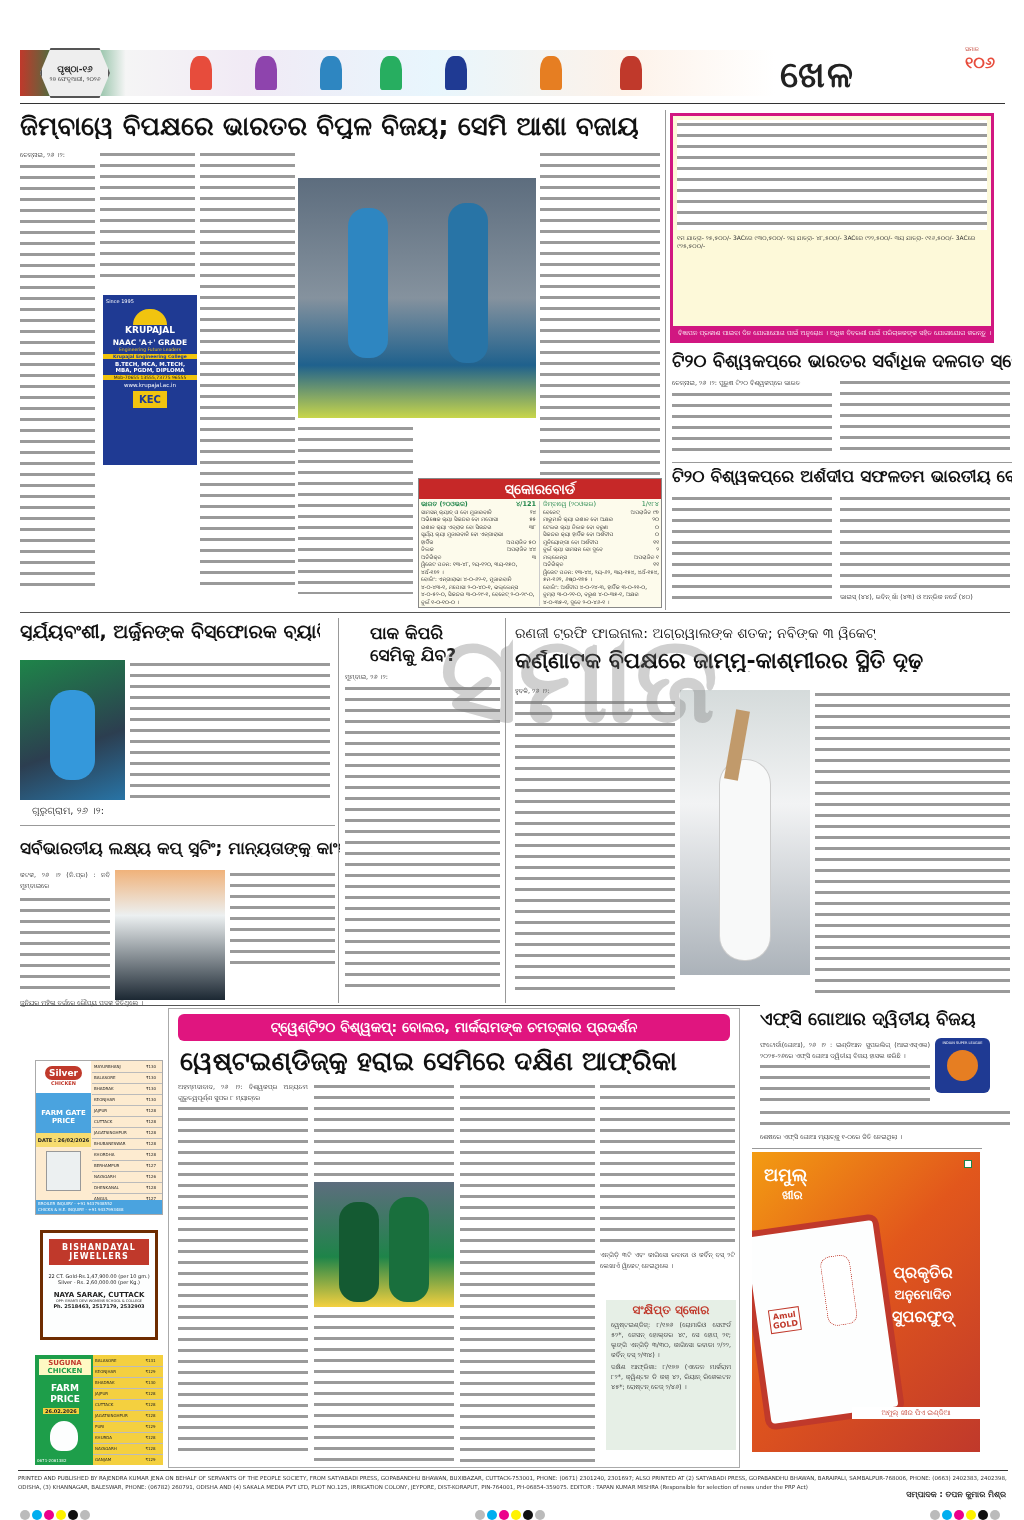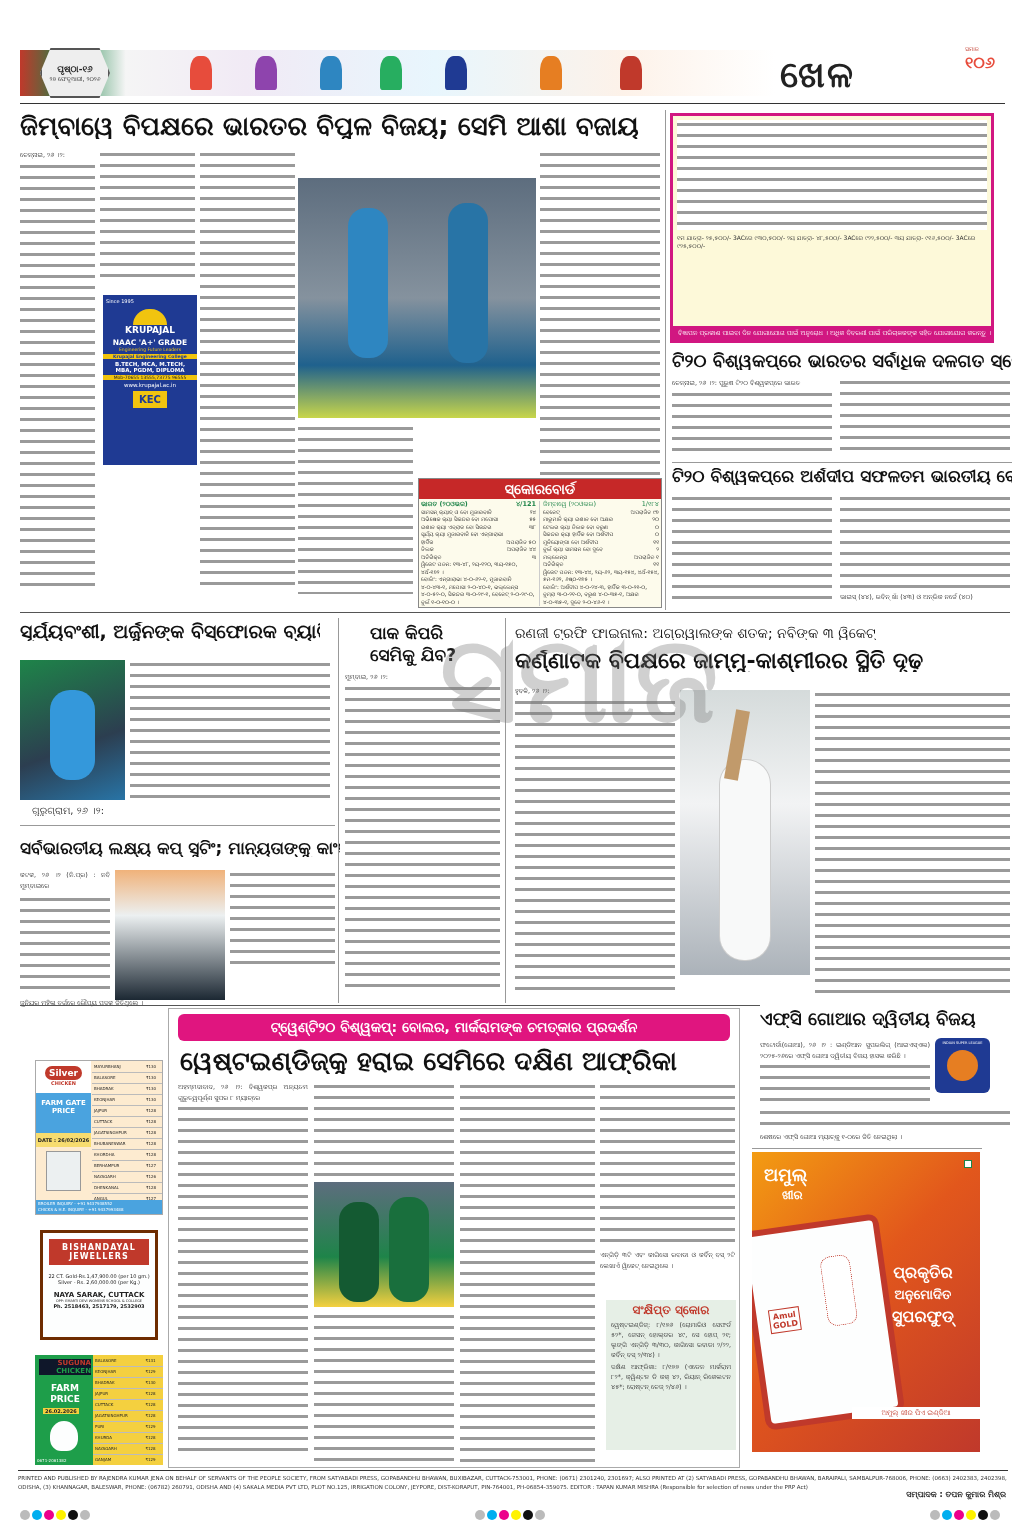--- a/index.html
+++ b/index.html
@@ -264,21 +264,21 @@
   </div>
   <div style="position:absolute;left:100px;top:255px;width:128px;background:#fff;color:#c0392b;font-size:7px;text-align:center;padding:2px">ଅମୁଲ୍ ଖୀର ପିଏ ଇଣ୍ଡିଆ</div>
   <div style="position:absolute;right:8px;top:8px;width:8px;height:8px;border:1px solid #1e8449;background:#fff"></div>
 </div>
 
 <div class="ad" style="left:35px;top:1060px;width:128px;height:155px;background:#fdebd0;border:1px solid #aaa">
   <div style="position:absolute;left:0;top:0;width:55px;height:32px;background:#fff;text-align:center">
     <div style="display:inline-block;margin-top:3px;background:#c0392b;color:#fff;font-weight:bold;font-size:9px;border-radius:10px;padding:2px 4px">Silver</div>
     <div style="font-size:5px;color:#c0392b;font-weight:bold">CHICKEN</div>
   </div>
-  <div style="position:absolute;left:0;top:32px;width:55px;height:40px;background:#4aa3df;color:#fff;font-weight:bold;font-size:7px;text-align:center;padding-top:6px">
+  <div style="position:absolute;left:0;top:32px;width:55px;height:40px;background:#4aa3df;color:#fff;font-weight:bold;font-size:7px;text-align:center;padding-top:16px">
     <div>FARM GATE</div>
       <div>PRICE</div>
   </div>
   <div style="position:absolute;left:0;top:72px;width:55px;height:14px;background:#f7dc6f;font-size:5px;font-weight:bold;text-align:center;line-height:14px">DATE : 26/02/2026</div>
   <div style="position:absolute;left:10px;top:90px;width:35px;height:40px;background:#ecf0f1;border:1px solid #999"></div>
   <table class="pricetbl" style="position:absolute;left:56px;top:0;width:72px;font-size:4px">
     <tbody>
         <tr>
           <td>MAYURBHANJ</td>
           <td>₹130</td>
@@ -350,21 +350,21 @@
       <div>JEWELLERS</div>
   </div>
   <div style="font-size:5px;margin-top:8px">22 CT. Gold-Rs.1,47,900.00 (per 10 gm.)</div>
   <div style="font-size:5px">Silver - Rs. 2,60,000.00 (per Kg.)</div>
   <div style="font-size:7px;font-weight:bold;margin-top:6px">NAYA SARAK, CUTTACK</div>
   <div style="font-size:3.5px">OPP: EMARTI DEVI WOMENS SCHOOL &amp; COLLEGE</div>
   <div style="font-size:5px;font-weight:bold">Ph. 2518463, 2517179, 2532903</div>
 </div>
 
 <div class="ad" style="left:35px;top:1355px;width:128px;height:110px;background:#1e9e4a">
-  <div style="position:absolute;left:4px;top:4px;width:52px;background:#0f172a;text-align:right;font-weight:bold;font-size:7px;line-height:8px;color:#c0392b">
+  <div style="position:absolute;left:4px;top:4px;width:52px;background:#fef9c3;text-align:center;font-weight:bold;font-size:7px;line-height:8px;color:#c0392b">
     <div>SUGUNA</div>
       <div style="color:#1e9e4a">CHICKEN</div>
   </div>
   <div style="position:absolute;left:4px;top:28px;width:52px;color:#fff;text-align:center;font-weight:bold;font-size:9px;line-height:11px">
     <div>FARM</div>
       <div>PRICE</div>
   </div>
   <div style="position:absolute;left:8px;top:53px;background:#f4d03f;font-size:5px;font-weight:bold;padding:0 2px">26.02.2026</div>
   <div style="position:absolute;left:15px;top:66px;width:28px;height:30px;background:#fdfefe;border-radius:50% 50% 40% 40%"></div>
   <div style="position:absolute;left:2px;bottom:2px;color:#fff;font-size:4px">0671-2061382</div>

